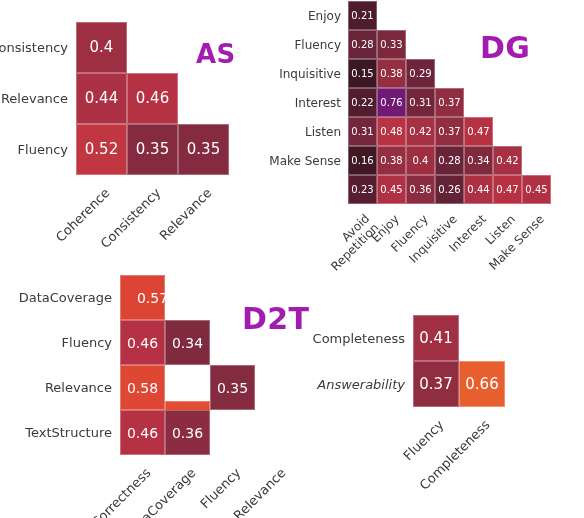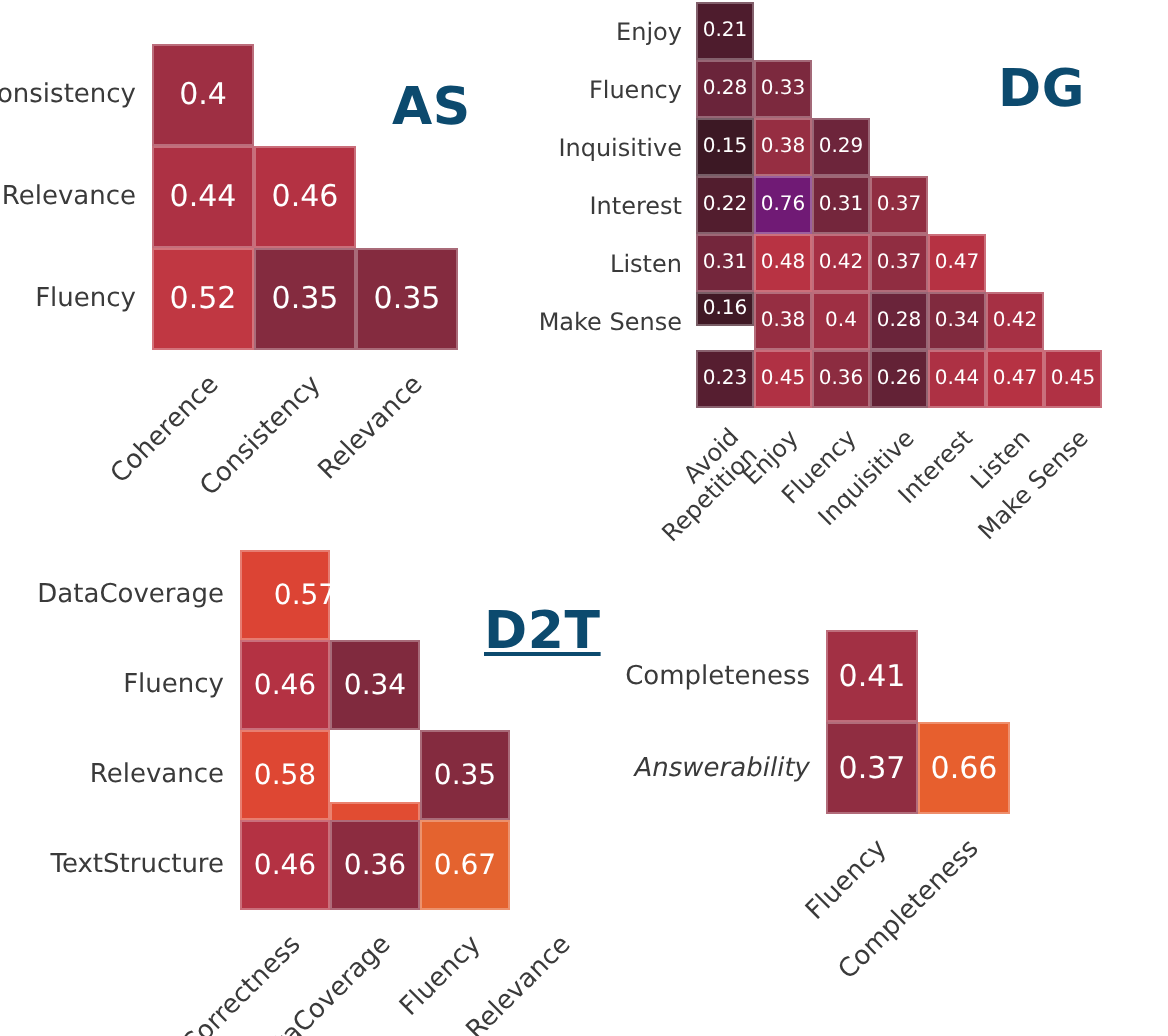--- a/index.html
+++ b/index.html
@@ -56,21 +56,21 @@
   }
 
   .xlabel.two-line {
     white-space: pre-line;
     line-height: 1.05;
   }
 
   .panel-title {
     position: absolute;
     font-weight: 700;
-    color: #0c4a6e;
+    color: #a21caf;
     letter-spacing: 0.3px;
     white-space: nowrap;
     text-align: center;
   }
 </style>
 </head>
 <body>
 
 <div class="panel" style="left:0px; top:0px; width:292px; height:260px;">
   <div class="panel-title" style="left:196px; top:39px; font-size:26px;">AS</div>
@@ -84,38 +84,38 @@
       <div class="ylabel" style="top: 0px; height: 51px; right: 161px; width: 180px; font-size: 13px;">Consistency</div>
       <div class="ylabel" style="top: 51px; height: 51px; right: 161px; width: 180px; font-size: 13px;">Relevance</div>
       <div class="ylabel" style="top: 102px; height: 51px; right: 161px; width: 180px; font-size: 13px;">Fluency</div>
       <div class="xlabel" style="left: -134.5px; top: 163px; width: 160px; font-size: 13px;">Coherence</div>
       <div class="xlabel" style="left: -83.5px; top: 163px; width: 160px; font-size: 13px;">Consistency</div>
       <div class="xlabel" style="left: -32.5px; top: 163px; width: 160px; font-size: 13px;">Relevance</div>
     </div>
 </div>
 
 <div class="panel" style="left:292px; top:0px; width:292px; height:292px;">
-  <div class="panel-title" style="left:207px; top:30px; font-size:26px;">DG</div>
+  <div class="panel-title" style="left:188px; top:30px; font-size:30px;">DG</div>
   <div class="grid-wrap" id="grid-DG" style="left: 56px; top: 1px; width: 203px; height: 203px;">
       <div class="cell" style="left: 0px; top: 0px; width: 29px; height: 29px; background: rgb(78, 28, 45); font-size: 10px;">0.21</div>
       <div class="cell" style="left: 0px; top: 29px; width: 29px; height: 29px; background: rgb(106, 36, 58); font-size: 10px;">0.28</div>
       <div class="cell" style="left: 29px; top: 29px; width: 29px; height: 29px; background: rgb(124, 41, 62); font-size: 10px;">0.33</div>
       <div class="cell" style="left: 0px; top: 58px; width: 29px; height: 29px; background: rgb(60, 24, 36); font-size: 10px;">0.15</div>
       <div class="cell" style="left: 29px; top: 58px; width: 29px; height: 29px; background: rgb(150, 46, 66); font-size: 10px;">0.38</div>
       <div class="cell" style="left: 58px; top: 58px; width: 29px; height: 29px; background: rgb(109, 37, 59); font-size: 10px;">0.29</div>
       <div class="cell" style="left: 0px; top: 87px; width: 29px; height: 29px; background: rgb(82, 29, 46); font-size: 10px;">0.22</div>
       <div class="cell" style="left: 29px; top: 87px; width: 29px; height: 29px; background: #701a75; font-size: 10px;">0.76</div>
       <div class="cell" style="left: 58px; top: 87px; width: 29px; height: 29px; background: rgb(116, 38, 60); font-size: 10px;">0.31</div>
       <div class="cell" style="left: 87px; top: 87px; width: 29px; height: 29px; background: rgb(144, 45, 65); font-size: 10px;">0.37</div>
       <div class="cell" style="left: 0px; top: 116px; width: 29px; height: 29px; background: rgb(116, 38, 60); font-size: 10px;">0.31</div>
       <div class="cell" style="left: 29px; top: 116px; width: 29px; height: 29px; background: rgb(184, 51, 67); font-size: 10px;">0.48</div>
       <div class="cell" style="left: 58px; top: 116px; width: 29px; height: 29px; background: rgb(166, 48, 68); font-size: 10px;">0.42</div>
       <div class="cell" style="left: 87px; top: 116px; width: 29px; height: 29px; background: rgb(144, 45, 65); font-size: 10px;">0.37</div>
       <div class="cell" style="left: 116px; top: 116px; width: 29px; height: 29px; background: rgb(182, 50, 67); font-size: 10px;">0.47</div>
-      <div class="cell" style="left: 0px; top: 145px; width: 29px; height: 17px; background: rgb(64, 25, 37); font-size: 10px;">0.16</div>
+      <div class="cell" style="left: 0px; top: 145px; width: 29px; height: 29px; background: rgb(64, 25, 37); font-size: 10px;">0.16</div>
       <div class="cell" style="left: 29px; top: 145px; width: 29px; height: 29px; background: rgb(150, 46, 66); font-size: 10px;">0.38</div>
       <div class="cell" style="left: 58px; top: 145px; width: 29px; height: 29px; background: rgb(158, 47, 67); font-size: 10px;">0.4</div>
       <div class="cell" style="left: 87px; top: 145px; width: 29px; height: 29px; background: rgb(106, 36, 58); font-size: 10px;">0.28</div>
       <div class="cell" style="left: 116px; top: 145px; width: 29px; height: 29px; background: rgb(128, 42, 62); font-size: 10px;">0.34</div>
       <div class="cell" style="left: 145px; top: 145px; width: 29px; height: 29px; background: rgb(166, 48, 68); font-size: 10px;">0.42</div>
       <div class="cell" style="left: 0px; top: 174px; width: 29px; height: 29px; background: rgb(86, 30, 48); font-size: 10px;">0.23</div>
       <div class="cell" style="left: 29px; top: 174px; width: 29px; height: 29px; background: rgb(176, 49, 68); font-size: 10px;">0.45</div>
       <div class="cell" style="left: 58px; top: 174px; width: 29px; height: 29px; background: rgb(140, 44, 64); font-size: 10px;">0.36</div>
       <div class="cell" style="left: 87px; top: 174px; width: 29px; height: 29px; background: rgb(99, 34, 54); font-size: 10px;">0.26</div>
       <div class="cell" style="left: 116px; top: 174px; width: 29px; height: 29px; background: rgb(173, 49, 68); font-size: 10px;">0.44</div>
@@ -132,31 +132,30 @@
       <div class="xlabel" style="left: -116.5px; top: 211px; width: 160px; font-size: 12px;">Enjoy</div>
       <div class="xlabel" style="left: -87.5px; top: 211px; width: 160px; font-size: 12px;">Fluency</div>
       <div class="xlabel" style="left: -58.5px; top: 211px; width: 160px; font-size: 12px;">Inquisitive</div>
       <div class="xlabel" style="left: -29.5px; top: 211px; width: 160px; font-size: 12px;">Interest</div>
       <div class="xlabel" style="left: -0.5px; top: 211px; width: 160px; font-size: 12px;">Listen</div>
       <div class="xlabel" style="left: 28.5px; top: 211px; width: 160px; font-size: 12px;">Make Sense</div>
     </div>
 </div>
 
 <div class="panel" style="left:0px; top:258px; width:330px; height:260px;">
-  <div class="panel-title" style="left:242px; top:43px; font-size:26px;text-decoration:underline;">D2T</div>
+  <div class="panel-title" style="left:242px; top:43px; font-size:30px;">D2T</div>
   <div class="grid-wrap" id="grid-D2T" style="left: 120px; top: 17px; width: 180px; height: 180px;">
       <div class="cell" style="left: 0px; top: 0px; width: 45px; height: 45px; background: rgb(220, 68, 52); font-size: 14px; padding-left: 20px;">0.57</div>
       <div class="cell" style="left: 0px; top: 45px; width: 45px; height: 45px; background: rgb(180, 50, 67); font-size: 14px;">0.46</div>
       <div class="cell" style="left: 45px; top: 45px; width: 45px; height: 45px; background: rgb(128, 42, 62); font-size: 14px;">0.34</div>
       <div class="cell" style="left: 0px; top: 90px; width: 45px; height: 45px; background: rgb(222, 71, 51); font-size: 14px;">0.58</div>
       <div class="cell" style="left: 45px; top: 90px; width: 45px; height: 45px; background: rgb(225, 76, 50); font-size: 14px; margin-top: 36px;">0.6</div>
       <div class="cell" style="left: 90px; top: 90px; width: 45px; height: 45px; background: rgb(132, 43, 63); font-size: 14px;">0.35</div>
       <div class="cell" style="left: 0px; top: 135px; width: 45px; height: 45px; background: rgb(180, 50, 67); font-size: 14px;">0.46</div>
       <div class="cell" style="left: 45px; top: 135px; width: 45px; height: 45px; background: rgb(140, 44, 64); font-size: 14px;">0.36</div>
-      <div class="cell" style="left: 90px; top: 135px; width: 45px; height: 45px; background: rgb(228, 99, 47); font-size: 14px;">0.67</div>
       <div class="ylabel" style="top: 0px; height: 45px; right: 188px; width: 180px; font-size: 13px;">DataCoverage</div>
       <div class="ylabel" style="top: 45px; height: 45px; right: 188px; width: 180px; font-size: 13px;">Fluency</div>
       <div class="ylabel" style="top: 90px; height: 45px; right: 188px; width: 180px; font-size: 13px;">Relevance</div>
       <div class="ylabel" style="top: 135px; height: 45px; right: 188px; width: 180px; font-size: 13px;">TextStructure</div>
       <div class="xlabel" style="left: -137.5px; top: 190px; width: 160px; font-size: 13px;">Correctness</div>
       <div class="xlabel" style="left: -92.5px; top: 190px; width: 160px; font-size: 13px;">DataCoverage</div>
       <div class="xlabel" style="left: -47.5px; top: 190px; width: 160px; font-size: 13px;">Fluency</div>
       <div class="xlabel" style="left: -2.5px; top: 190px; width: 160px; font-size: 13px;">Relevance</div>
     </div>
 </div>

